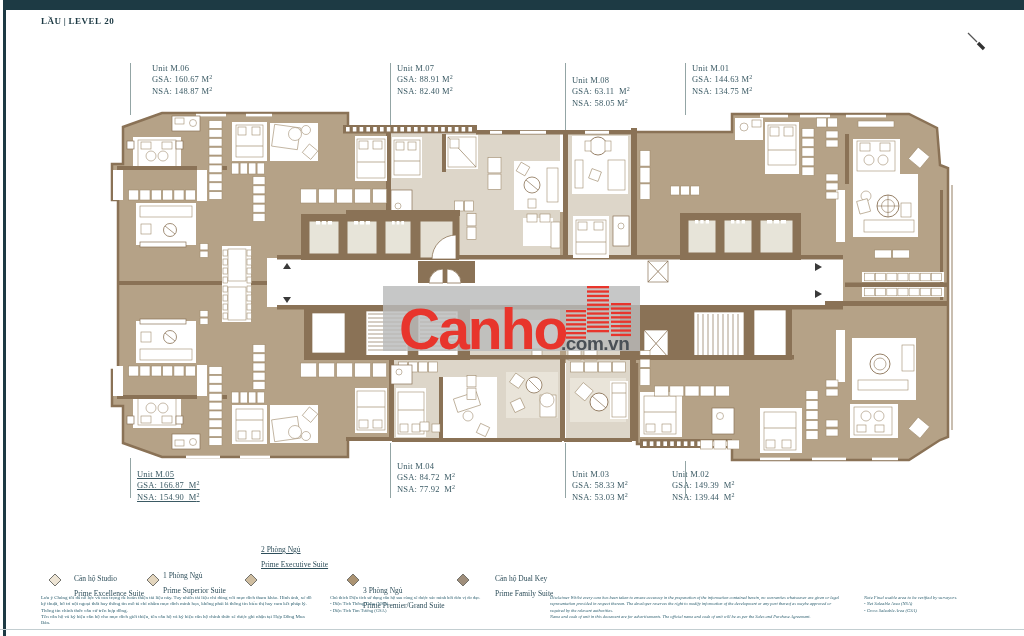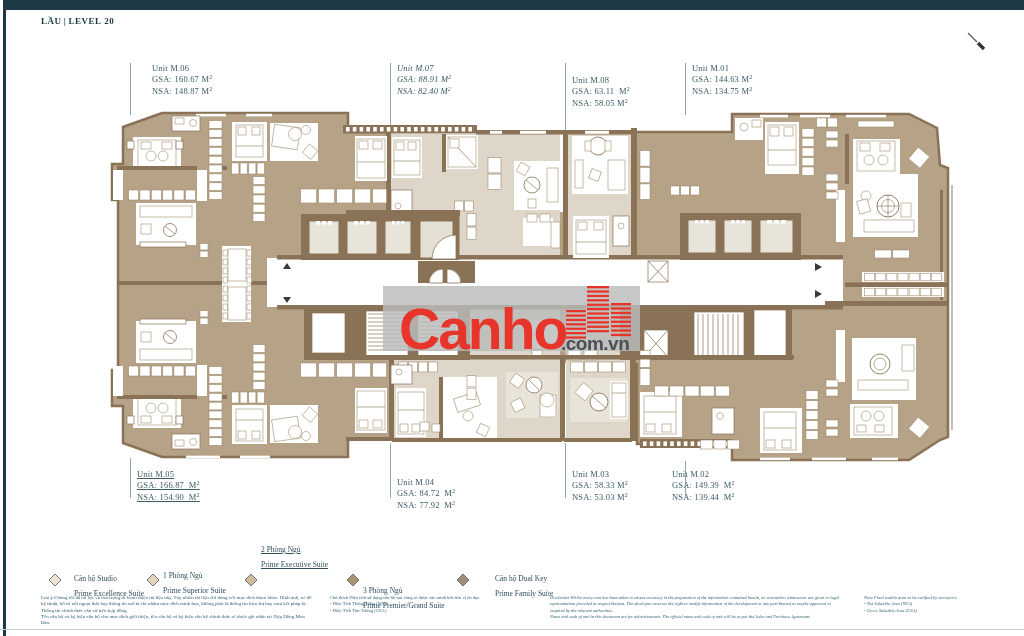--- a/index.html
+++ b/index.html
@@ -24,37 +24,37 @@
 
 <svg style="position:absolute;left:965px;top:30px;" width="24" height="26" viewBox="0 0 24 26">
 <line x1="3" y1="3" x2="12" y2="12" stroke="#555" stroke-width="1.2"></line>
 <line x1="13" y1="13" x2="19" y2="19" stroke="#333" stroke-width="3.4"></line>
 </svg>
 
 <div class="ulabel" style="left:145px;top:64px;margin-left:7px;">Unit M.06<br>GSA: 160.67 M<span class="sup">2</span><br>NSA: 148.87 M<span class="sup">2</span></div>
 
 <div class="leader" style="left:130px;top:63px;height:52px;"></div>
 
-<div class="ulabel" style="left:397px;top:64px;font-style:italic;">Unit M.07<br>GSA: 88.91 M<span class="sup">2</span><br>NSA: 82.40 M<span class="sup">2</span></div>
+<div class="ulabel" style="left:397px;top:64px;">Unit M.07<br>GSA: 88.91 M<span class="sup">2</span><br>NSA: 82.40 M<span class="sup">2</span></div>
 
 <div class="leader" style="left:390px;top:63px;height:64px;"></div>
 
 <div class="ulabel" style="left:572px;top:76px;">Unit M.08<br>GSA: 63.11&nbsp; M<span class="sup">2</span><br>NSA: 58.05 M<span class="sup">2</span></div>
 
 <div class="leader" style="left:565px;top:63px;height:70px;"></div>
 
 <div class="ulabel" style="left:692px;top:64px;">Unit M.01<br>GSA: 144.63 M<span class="sup">2</span><br>NSA: 134.75 M<span class="sup">2</span></div>
 
 <div class="leader" style="left:685px;top:63px;height:52px;"></div>
 
 <div class="ulabel" style="left:137px;top:470px;text-decoration:underline;">Unit M.05<br>GSA: 166.87&nbsp; M<span class="sup">2</span><br>NSA: 154.90&nbsp; M<span class="sup">2</span></div>
 
 <div class="leader" style="left:130px;top:458px;height:40px;"></div>
 
-<div class="ulabel" style="left:397px;top:478px;">Unit M.04<br>GSA: 84.72&nbsp; M<span class="sup">2</span><br>NSA: 77.92&nbsp; M<span class="sup">2</span></div>
+<div class="ulabel" style="left:397px;top:462px;">Unit M.04<br>GSA: 84.72&nbsp; M<span class="sup">2</span><br>NSA: 77.92&nbsp; M<span class="sup">2</span></div>
 
 <div class="leader" style="left:390px;top:443px;height:55px;"></div>
 
 <div class="ulabel" style="left:572px;top:470px;">Unit M.03<br>GSA: 58.33 M<span class="sup">2</span><br>NSA: 53.03 M<span class="sup">2</span></div>
 
 <div class="leader" style="left:565px;top:443px;height:55px;"></div>
 
 <div class="ulabel" style="left:672px;top:470px;">Unit M.02<br>GSA: 149.39&nbsp; M<span class="sup">2</span><br>NSA: 139.44&nbsp; M<span class="sup">2</span></div>
 
 <div class="leader" style="left:685px;top:461px;height:37px;"></div>

